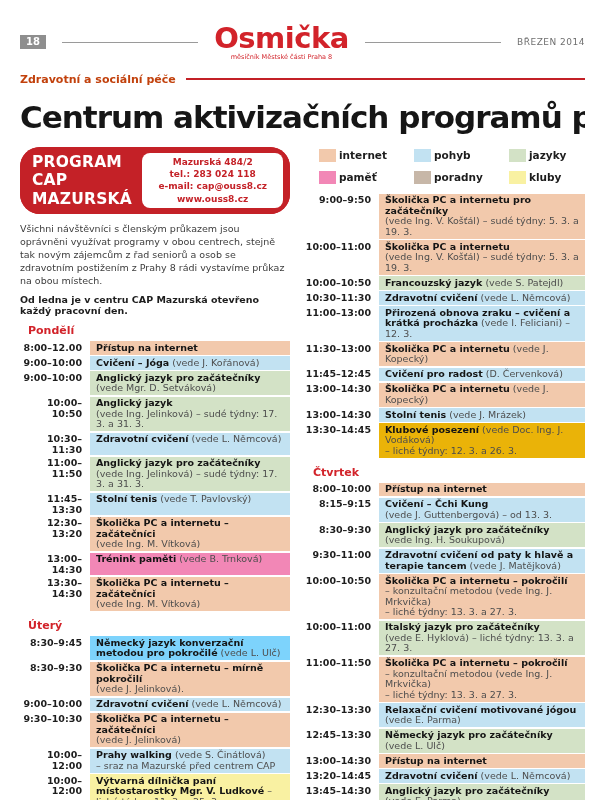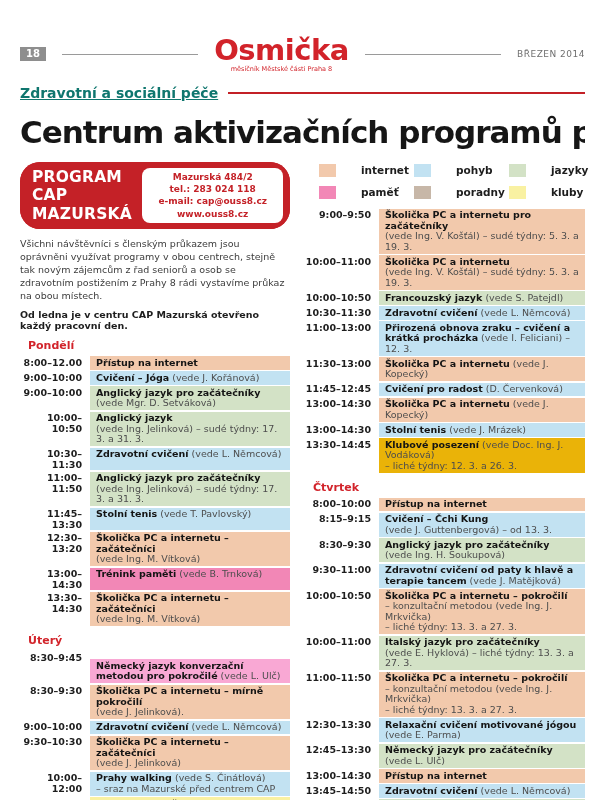--- a/index.html
+++ b/index.html
@@ -1,32 +1,32 @@
 <!DOCTYPE html>
 <html><head>
 <meta charset="utf-8">
 <style>
   * { margin:0; padding:0; box-sizing:border-box; }
   html,body { width:600px; height:800px; overflow:hidden; background:#ffffff;
               font-family:"DejaVu Sans","Liberation Sans",sans-serif; }
   .page { width:600px; height:800px; padding:24px 15px 0 20px; position:relative; }
 
   
-  .masthead { display:flex; align-items:center; gap:16px;margin-top:12px; }
+  .masthead { display:flex; align-items:center; gap:16px; }
   .pagenum { background:#8e8e8e; color:#fff; font-size:10px; font-weight:bold;
              padding:2px 6px; line-height:1; }
   .mast-line { flex:1; border-top:1px solid #9a9a9a; height:0; }
   .logo-block { text-align:center; line-height:1; }
   .logo { color:#d2232a; font-weight:bold; font-size:29px; letter-spacing:-0.5px; }
   .logo-sub { color:#d2232a; font-size:6.5px; margin-top:1px; }
   .issue { color:#6f6f6f; font-size:9px; letter-spacing:0.5px; }
 
   
   .section-row { display:flex; align-items:center; gap:10px; margin-top:12px; }
-  .section-label { color:#0f766e; font-weight:bold; font-size:14px; white-space:nowrap;text-decoration:underline; }
+  .section-label { color:#c2410c; font-weight:bold; font-size:11px; white-space:nowrap; }
   .section-line { flex:1; border-top:2.5px solid #c32026; height:0; }
 
   
   .big-title { margin-top:13px; font-size:31px; font-weight:bold; color:#161616;
                letter-spacing:-1px; white-space:nowrap; overflow:hidden; }
 
   
   .cols { display:flex; gap:15px; margin-top:12px; }
   .col-left  { width:270px; flex:none; }
   .col-right { flex:1; min-width:0; }
@@ -39,21 +39,21 @@
   .contact-card { background:#ffffff; border-radius:8px; padding:3px 16px; text-align:center;
                   color:#c42127; font-weight:bold; font-size:9px; line-height:1.35; }
 
   
   .intro { margin-top:9px; font-size:9.5px; line-height:1.35; color:#3c3c3c; }
   .intro-highlight { margin-top:7px; font-size:9.5px; font-weight:bold; color:#1d1d1d; }
 
   
   .legend { display:grid; grid-template-columns:95px 95px 1fr; row-gap:9px;
             padding:2px 0 0 14px; margin-bottom:10px; }
-  .legend-item { display:flex; align-items:center; gap:25px; }
+  .legend-item { display:flex; align-items:center; gap:3px; }
   .legend-swatch { width:17px; height:13px; flex:none; }
   .legend-label { font-size:10.5px; font-weight:bold; color:#1d1d1d; }
 
   
   .day-label { color:#d2232a; font-weight:bold; font-size:11px; margin:8px 0 4px 8px; }
   .sched-row { display:flex; align-items:stretch; margin-bottom:1.5px; }
   .row-time { flex:none; font-size:9.5px; font-weight:bold; color:#1d1d1d; text-align:right;
               padding:1.5px 0 0 0; line-height:10.5px; white-space:pre-line; }
   .col-left  .row-time { width:62px; }
   .col-right .row-time { width:66px; }
@@ -146,21 +146,21 @@
             <div class="row-activity" style="background: rgb(242, 135, 182);"><span class="activity-title">Trénink paměti</span><span class="activity-detail"> (vede B. Trnková)</span></div>
           </div>
           <div class="sched-row">
             <div class="row-time">13:30–14:30</div>
             <div class="row-activity" style="background: rgb(242, 201, 172);"><span class="activity-title">Školička PC a internetu – začátečníci</span><span class="activity-detail"> 
 (vede Ing. M. Vítková)</span></div>
           </div>
           <div class="day-label">Úterý</div>
           <div class="sched-row">
             <div class="row-time">8:30–9:45</div>
-            <div class="row-activity" style="background: #f9a8d4; margin-top: 8px;"><span class="activity-title">Německý jazyk konverzační metodou pro pokročilé</span><span class="activity-detail"> (vede L. Ulč)</span></div>
+            <div class="row-activity" style="background: #7dd3fc;"><span class="activity-title">Německý jazyk konverzační metodou pro pokročilé</span><span class="activity-detail"> (vede L. Ulč)</span></div>
           </div>
           <div class="sched-row">
             <div class="row-time">8:30–9:30</div>
             <div class="row-activity" style="background: rgb(242, 201, 172);"><span class="activity-title">Školička PC a internetu – mírně pokročilí</span><span class="activity-detail"> 
 (vede J. Jelinková).</span></div>
           </div>
           <div class="sched-row">
             <div class="row-time">9:00–10:00</div>
             <div class="row-activity" style="background: rgb(194, 226, 242);"><span class="activity-title">Zdravotní cvičení</span><span class="activity-detail"> (vede L. Němcová)</span></div>
           </div>
@@ -295,21 +295,21 @@
           </div>
           <div class="sched-row">
             <div class="row-time">12:45–13:30</div>
             <div class="row-activity" style="background: rgb(211, 226, 198);"><span class="activity-title">Německý jazyk pro začátečníky</span><span class="activity-detail"> (vede L. Ulč)</span></div>
           </div>
           <div class="sched-row">
             <div class="row-time">13:00–14:30</div>
             <div class="row-activity" style="background: rgb(242, 201, 172);"><span class="activity-title">Přístup na internet</span></div>
           </div>
           <div class="sched-row">
-            <div class="row-time">13:45–14:50</div>
+            <div class="row-time">13:20–14:45</div>
             <div class="row-activity" style="background: rgb(194, 226, 242);"><span class="activity-title">Zdravotní cvičení</span><span class="activity-detail"> (vede L. Němcová)</span></div>
           </div>
           <div class="sched-row">
             <div class="row-time">13:45–14:30</div>
             <div class="row-activity" style="background: rgb(211, 226, 198);"><span class="activity-title">Anglický jazyk pro začátečníky</span><span class="activity-detail"> (vede E. Parma)</span></div>
           </div>
         </div>
     </div>
 
   </div>

